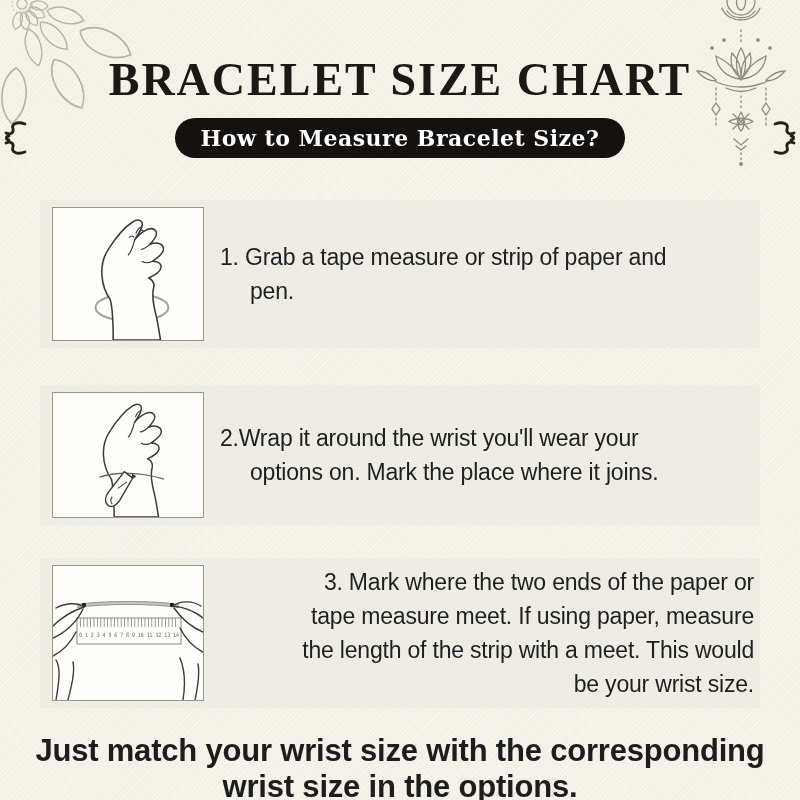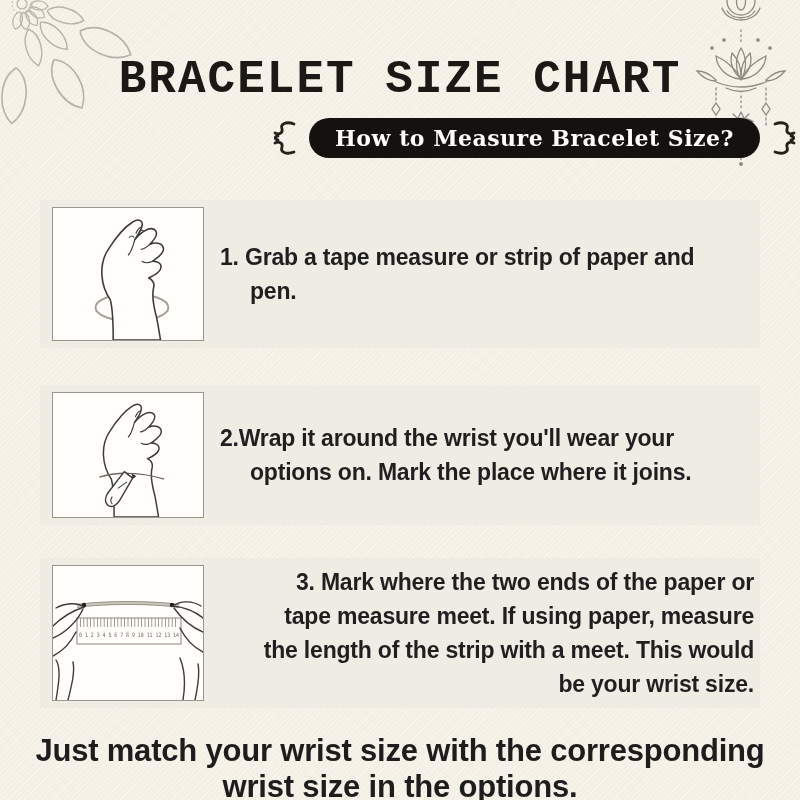--- a/index.html
+++ b/index.html
@@ -8,26 +8,26 @@
     background-color:#f5f1e6;
     background-image:
       repeating-linear-gradient(45deg, rgba(120,110,90,0.025) 0 1px, transparent 1px 3px),
       repeating-linear-gradient(-45deg, rgba(255,255,255,0.35) 0 1px, transparent 1px 4px);
     font-family:"Liberation Sans", sans-serif;
   }
   .ornament-tl{position:absolute;top:0;left:0;}
   .ornament-tr{position:absolute;top:0;right:4px;}
   .title{
     position:absolute;top:55px;left:0;width:100%;text-align:center;
-    font-family:Liberation Mono, monospace;font-weight:700;font-size:46px;line-height:1.1;
+    font-family:Liberation Serif, serif;font-weight:700;font-size:46px;line-height:1.1;
     letter-spacing:2px;color:#1b1816;
   }
   .badge-row{
     position:absolute;top:118px;left:0;width:100%;
-    display:flex;justify-content:flex-end;align-items:center;gap:10px;
+    display:flex;justify-content:space-between;align-items:center;gap:10px;
   }
   .badge{
     background:#14110e;color:#fff;border-radius:21px;padding:7px 26px;
     font-family:"DejaVu Serif", serif;font-weight:700;font-size:22px;line-height:26px;
     letter-spacing:0.5px;
   }
   .flourish{flex:0 0 auto;}
   .flourish.right{transform:scaleX(-1);}
   .section{
     position:absolute;left:40px;width:720px;background:#efece4;
@@ -35,21 +35,21 @@
   .sec1{top:200px;height:148px;}
   .sec2{top:385px;height:140px;}
   .sec3{top:558px;height:150px;text-align:right;}
   .panel{
     position:absolute;left:12px;top:7px;bottom:7px;width:152px;
     background:#fffefb;border:1px solid #9c978d;box-sizing:border-box;
   }
   .panel svg{width:100%;height:100%;display:block;}
   .step-text{
     position:absolute;left:180px;right:6px;top:50%;transform:translateY(-50%);
-    font-size:23px;line-height:34px;font-weight:700;color:#1f1f1f;letter-spacing:-0.2px;
+    font-size:23px;line-height:34px;font-weight:400;color:#1f1f1f;letter-spacing:-0.2px;
   }
   .step-text .line{white-space:nowrap;}
   .step-text .cont{padding-left:30px;}
   .footer-note{
     position:absolute;top:733px;left:0;width:100%;text-align:center;
     font-size:31px;font-weight:600;color:#1d1d1d;letter-spacing:-0.2px;
   }
 </style>
 </head>
 <body>

